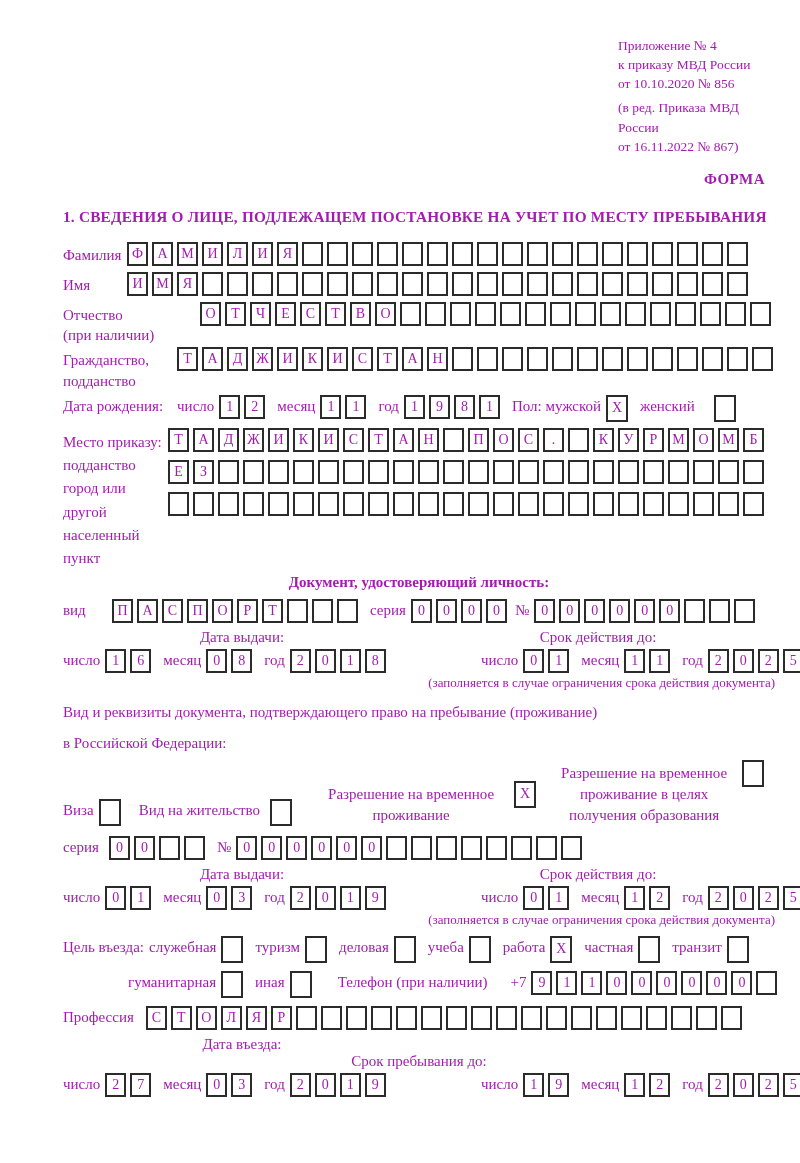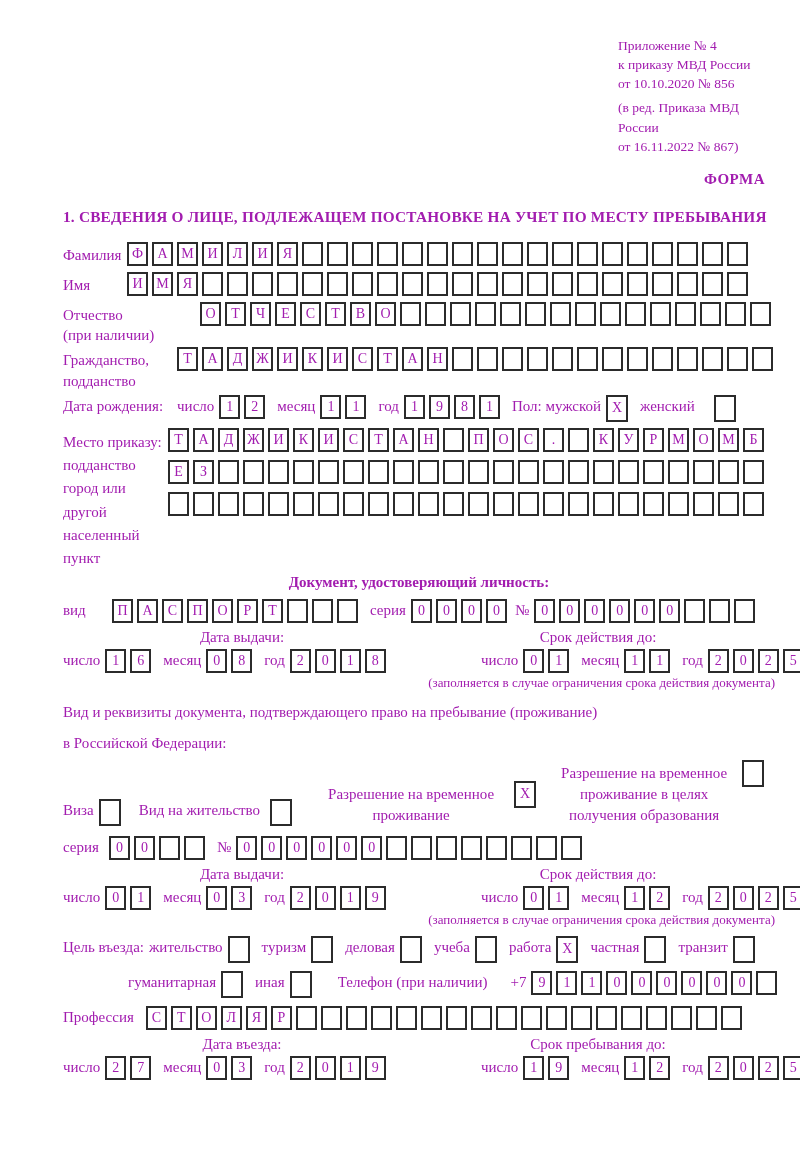--- a/index.html
+++ b/index.html
@@ -500,21 +500,21 @@
           <span class="box">0</span>
           <span class="box">2</span>
           <span class="box">5</span>
         </span>
     </div>
   </div>
   <div class="note-right">(заполняется в случае ограничения срока действия документа)</div>
 
   <div class="frow" style="margin-bottom:8px;">
     <span class="w">Цель въезда:</span>
-    <span class="w">жительство</span>
+    <span class="w">служебная</span>
     <span class="boxes cboxes">
         <span class="box"></span>
       </span>
     <span class="w ml">туризм</span>
     <span class="boxes cboxes">
         <span class="box"></span>
       </span>
     <span class="w ml">деловая</span>
     <span class="boxes cboxes">
         <span class="box"></span>
@@ -585,21 +585,21 @@
         <span class="box"></span>
         <span class="box"></span>
         <span class="box"></span>
         <span class="box"></span>
         <span class="box"></span>
         <span class="box"></span>
         <span class="box"></span>
       </span>
   </div>
 
-  <div class="two-col" style="">
+  <div class="two-col" style="flex-direction:column;">
     <div class="col-left centered subhead">Дата въезда:</div>
     <div class="col-right centered subhead">Срок пребывания до:</div>
   </div>
   <div class="two-col" style="margin-top:3px;">
     <div class="col-left dgroup">
       <span class="w">число</span>
       <span class="boxes">
           <span class="box">2</span>
           <span class="box">7</span>
         </span>

